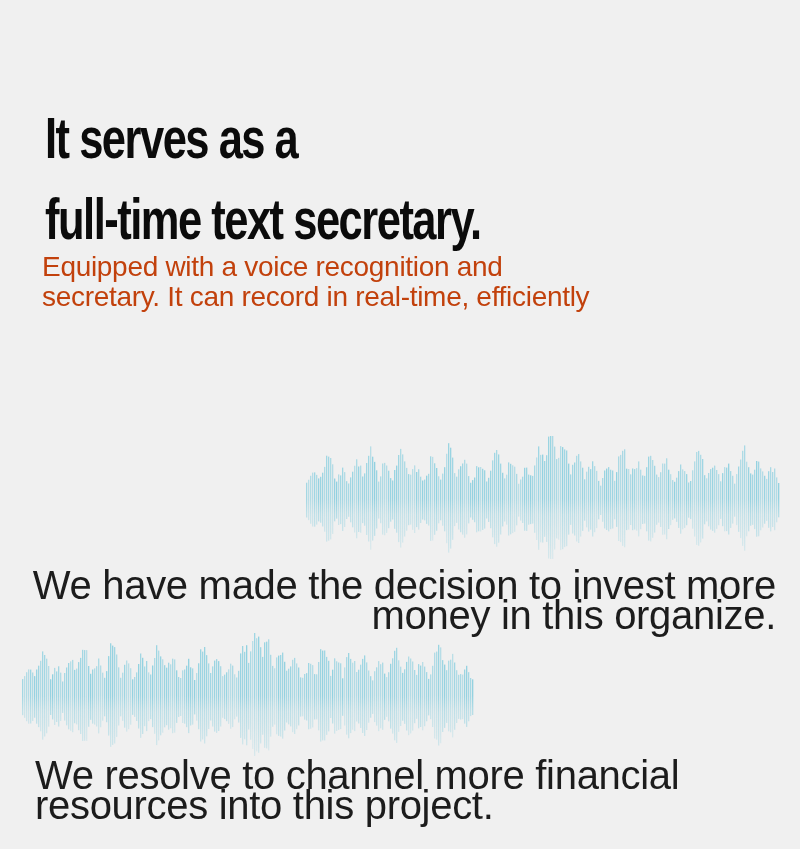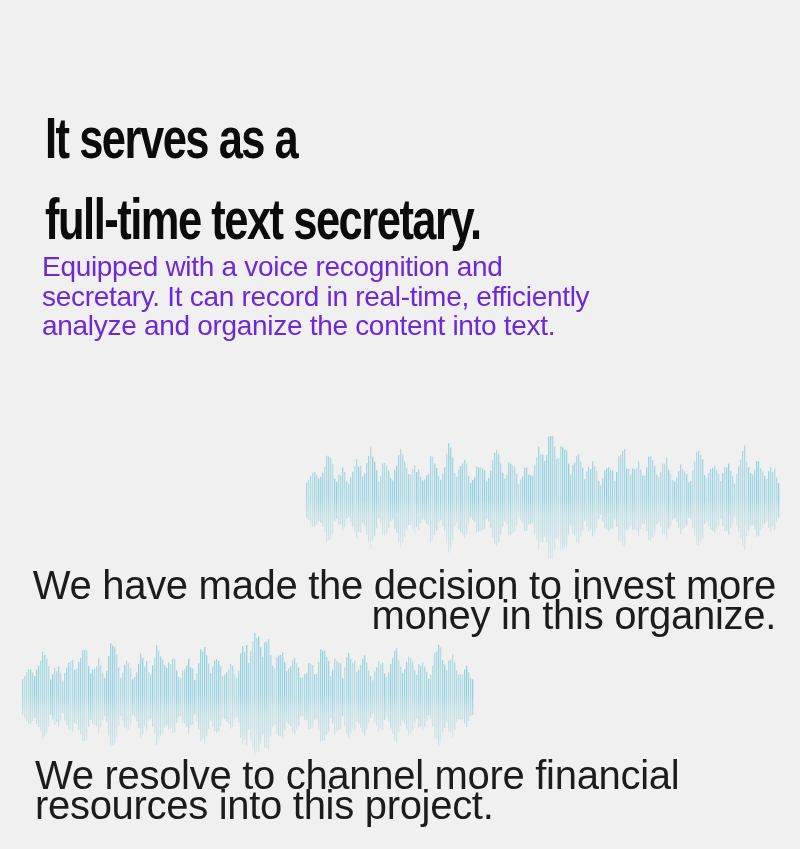--- a/index.html
+++ b/index.html
@@ -27,21 +27,21 @@
     display: block;
     transform: scaleX(0.75);
     transform-origin: left center;
   }
   .intro {
     position: absolute;
     left: 42px;
     top: 252px;
     font-size: 28px;
     line-height: 29.5px;
-    color: #6d28d9;
+    color: #c2410c;
     letter-spacing: -0.3px;
   }
   .intro div { white-space: nowrap; }
   .caption {
     font-size: 40px;
     line-height: 29.5px;
     color: #1c1c1c;
     letter-spacing: -0.3px;
   }
   .caption div { white-space: nowrap; }
@@ -65,21 +65,20 @@
 <div class="page">
 
   <div class="headline">
     <span class="hl">It serves as a</span>
     <span class="hl">full-time text secretary.</span>
   </div>
 
   <div class="intro">
     <div>Equipped with a voice recognition and</div>
     <div>secretary. It can record in real-time, efficiently</div>
-    <div>analyze and organize the content into text.</div>
   </div>
 
   <svg class="wave" id="wave0" xmlns="http://www.w3.org/2000/svg" width="475" height="128" viewBox="0 0 475 128" style="left: 306px; top: 435px;">
       <defs>
         <linearGradient id="fade0" x1="0" y1="0" x2="0" y2="1">
           <stop offset="0" stop-color="#ffffff" stop-opacity="0.95"></stop>
           <stop offset="0.5" stop-color="#ffffff" stop-opacity="0.95"></stop>
           <stop offset="0.62" stop-color="#ffffff" stop-opacity="0.6"></stop>
           <stop offset="1" stop-color="#ffffff" stop-opacity="0.25"></stop>
         </linearGradient>

